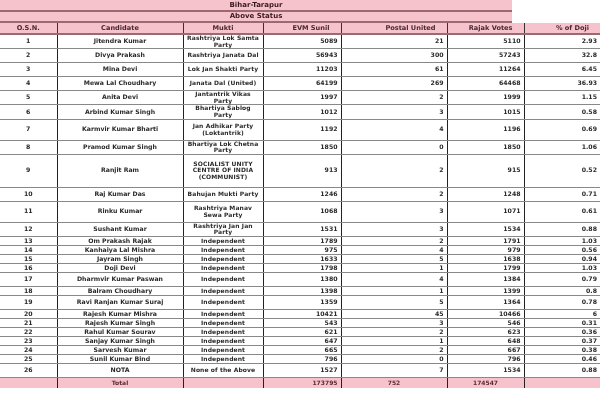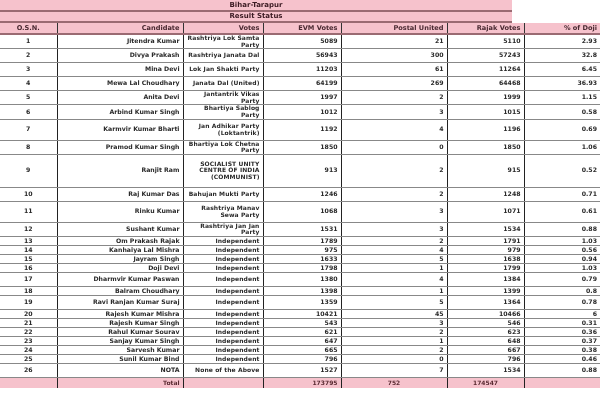--- a/index.html
+++ b/index.html
@@ -4,54 +4,54 @@
 <style>
   html, body { margin:0; padding:0; background:#ffffff; }
   body { width:600px; height:400px; overflow:hidden; font-family:"DejaVu Sans", sans-serif; }
   .wrap { width:512px; }
   .banner { background:#f6c2cc; color:#3a1a22; font-weight:bold; font-size:7px; text-align:center;
             height:10px; line-height:10px; border-bottom:2px solid #9a6a72; }
   .banner.sub { height:9px; line-height:9px; border-bottom:2px solid #9a6a72; }
   table { width:600px; border-collapse:collapse; table-layout:fixed; font-size:6.2px; font-weight:bold; color:#2a2a2a; }
   col.c1 { width:57px; } col.c2 { width:126px; } col.c3 { width:80px; } col.c4 { width:78px; }
   col.c5 { width:106px; } col.c6 { width:77px; } col.c7 { width:76px; }
-  thead th { background:#f6c2cc; color:#4a2a32; height:10px; padding:0 3px; border-bottom:2px solid #9a6a72;
+  thead th { background:#f6c2cc; color:#4a2a32; height:10px; padding:0 11px; border-bottom:2px solid #9a6a72;
              border-right:1px solid #333; font-size:6.6px; }
   th.center, td.center { text-align:center; }
-  th.left, td.left { text-align:right; }
+  th.left, td.left { text-align:center; }
   th.right, td.right { text-align:right; }
   tbody td { border-bottom:1.5px solid #888; border-right:1.5px solid #222; padding:0 3px; line-height:6.6px; vertical-align:middle; }
   tbody td:last-child, thead th:last-child { border-right:none; }
   tbody td.party { font-size:6px; letter-spacing:0.1px; }
   tr.r1 td { height:13px; } tr.r2 td { height:8px; } tr.r3 td { height:20px; } tr.r5 td { height:32px; }
   tfoot td { background:#f6c2cc; color:#5a2a32; height:10px; padding:0 3px; border-right:1.5px solid #222; font-size:6px; }
   tfoot td:last-child { border-right:none; }
 </style>
 </head>
 <body>
 
 <div class="wrap">
   <div class="banner">Bihar-Tarapur</div>
-  <div class="banner sub">Result Status</div>
+  <div class="banner sub">Above Status</div>
   <table>
     <colgroup>
         <col class="c1">
         <col class="c2">
         <col class="c3">
         <col class="c4">
         <col class="c5">
         <col class="c6">
         <col class="c7">
       </colgroup>
     <thead>
       <tr>
         <th class="center">O.S.N.</th>
         <th class="left">Candidate</th>
-        <th class="left">Votes</th>
-        <th class="right">EVM Votes</th>
+        <th class="left">Mukti</th>
+        <th class="right">EVM Sunil</th>
         <th class="right">Postal United</th>
         <th class="right">Rajak Votes</th>
         <th class="right">% of Doji</th>
       </tr>
     </thead>
     <tbody id="tbody">
         <tr class="r1">
           <td class="center">1</td>
           <td class="left">Jitendra Kumar</td>
           <td class="left party">Rashtriya Lok Samta Party</td>

